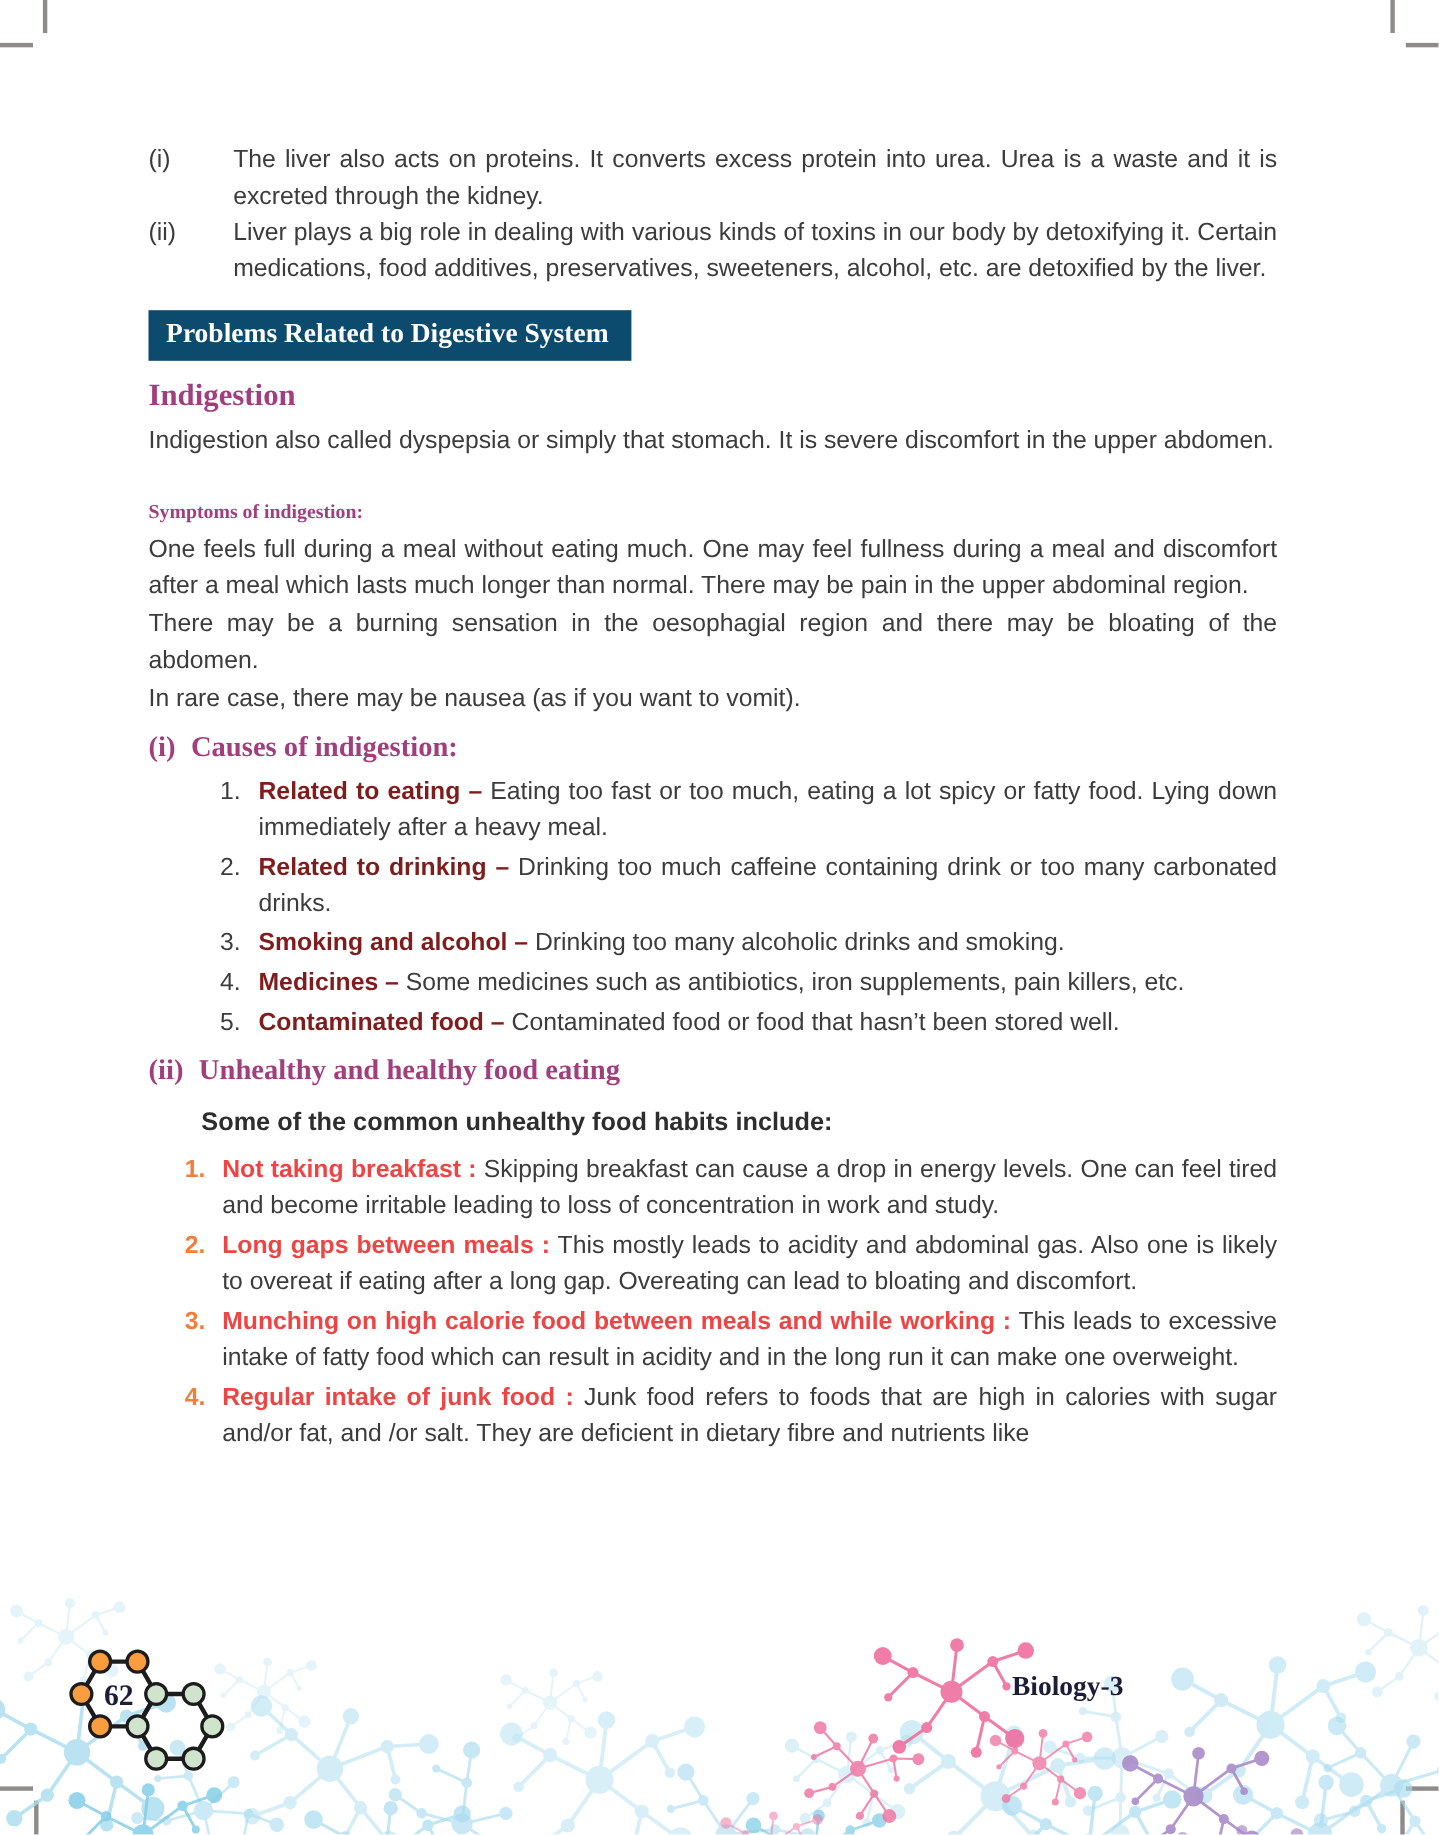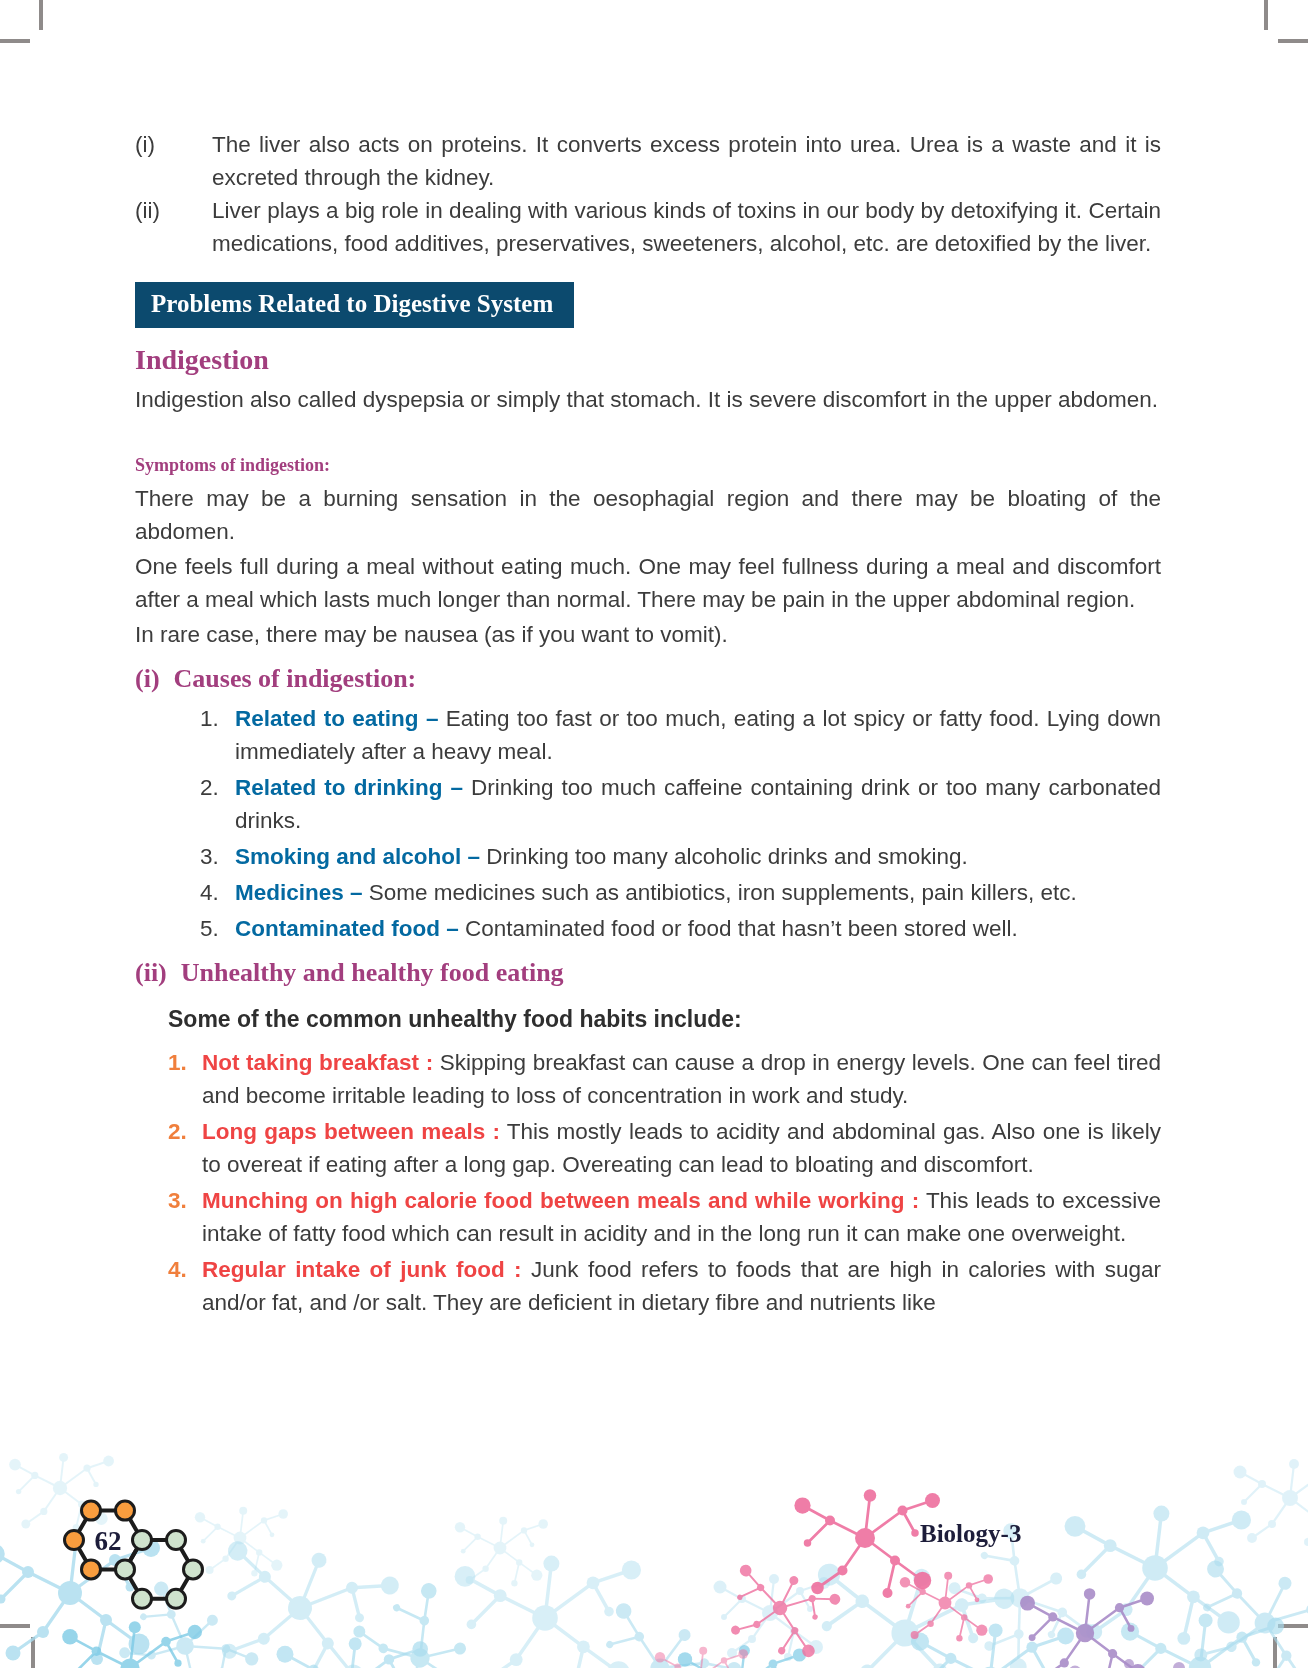--- a/index.html
+++ b/index.html
@@ -17,21 +17,21 @@
           background:#0c4a6e;color:#ffffff;
           font-family:"Liberation Serif",serif;font-weight:bold;font-size:25px;line-height:1.1;}
   .h-plum{font-family:"Liberation Serif",serif;font-weight:bold;color:#a23e7e;margin:8px 0 6px 0;line-height:1.25;}
   .h-lg{font-size:28px;}
   .h-md{font-size:18px;margin-top:38px;}
   p.just{text-align:justify;margin:2px 0;}
   .subhead{display:flex;gap:14px;margin:12px 0 6px 0;
            font-family:"Liberation Serif",serif;font-weight:bold;font-size:26px;color:#a23e7e;line-height:1.25;}
   .litem{display:flex;margin:3px 0;}
   .clist .num{flex:0 0 35px;margin-left:65px;}
-  .clist .lead{font-weight:bold;color:#0369a1;}
+  .clist .lead{font-weight:bold;color:#7f1d1d;}
   .hintro{font-weight:bold;color:#2e2e2e;font-size:23px;margin:14px 0 10px 0;}
   .hlist .num{flex:0 0 34px;margin-left:33px;font-weight:bold;color:#f07f3c;}
   .hlist .lead{font-weight:bold;color:#ef4444;}
   .lbody{flex:1;text-align:justify;}
   
   .deco{position:absolute;left:0;bottom:0;width:1308px;height:300px;z-index:0;}
   .hexbadge{position:absolute;left:58px;top:1488px;z-index:2;}
   .booklabel{position:absolute;left:920px;top:1520px;z-index:2;
              font-family:"Liberation Serif",serif;font-weight:bold;font-size:25px;color:#1d1d3a;}
   .hex62{font-family:"Liberation Serif",serif;font-weight:bold;font-size:27px;fill:#1d1d3a;}
@@ -109,22 +109,22 @@
       <span class="tlbl">(ii)</span>
       <span class="ttxt">Liver plays a big role in dealing with various kinds of toxins in our body by detoxifying it. Certain medications, food additives, preservatives,  sweeteners,  alcohol, etc. are detoxified by the liver.</span>
     </div>
 
     <div class="banner">Problems Related to Digestive System</div>
 
     <div class="h-plum h-lg">Indigestion</div>
     <p class="just">Indigestion also called dyspepsia or simply that stomach. It is severe discomfort in the upper abdomen.</p>
 
     <div class="h-plum h-md">Symptoms of indigestion:</div>
+    <p class="just">One feels full during a meal without eating much. One may feel fullness during a meal and discomfort after a meal which lasts much longer than normal. There may be pain in the upper abdominal region.</p>
     <p class="just">There may be a burning sensation in the oesophagial region and there may be bloating of the abdomen.</p>
-    <p class="just">One feels full during a meal without eating much. One may feel fullness during a meal and discomfort after a meal which lasts much longer than normal. There may be pain in the upper abdominal region.</p>
     <p class="just">In rare case, there may be nausea (as if you want to vomit).</p>
 
     <div class="subhead">
       <span>(i)</span>
       <span>Causes of indigestion:</span>
     </div>
 
     <div class="clist">
       <div class="litem">
         <span class="num">1.</span>
@@ -146,21 +146,21 @@
         <span class="num">5.</span>
         <span class="lbody"><span class="lead">Contaminated food –</span> <span>Contaminated food or food that hasn’t been stored well.</span></span>
       </div>
     </div>
 
     <div class="subhead">
       <span>(ii)</span>
       <span>Unhealthy and healthy food eating</span>
     </div>
 
-    <div class="hintro" style="margin-left:33px">Some of the common unhealthy food habits include:</div>
+    <div class="hintro" style="margin-left:48px">Some of the common unhealthy food habits include:</div>
 
     <div class="hlist">
       <div class="litem">
         <span class="num">1.</span>
         <span class="lbody"><span class="lead">Not taking breakfast :</span> <span>Skipping breakfast can cause a drop in energy levels. One can feel tired and become irritable leading to loss of concentration in work and study.</span></span>
       </div>
       <div class="litem">
         <span class="num">2.</span>
         <span class="lbody"><span class="lead">Long gaps between meals :</span> <span>This mostly leads to acidity and abdominal gas. Also one is likely to overeat if eating after a long gap.  Overeating can lead to bloating and discomfort.</span></span>
       </div>

